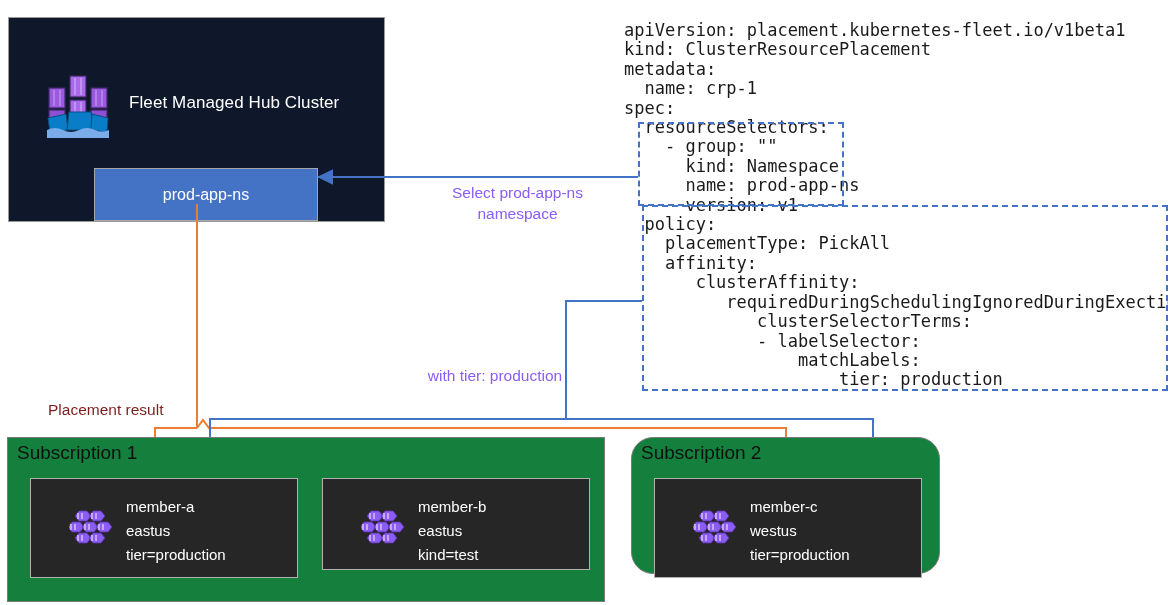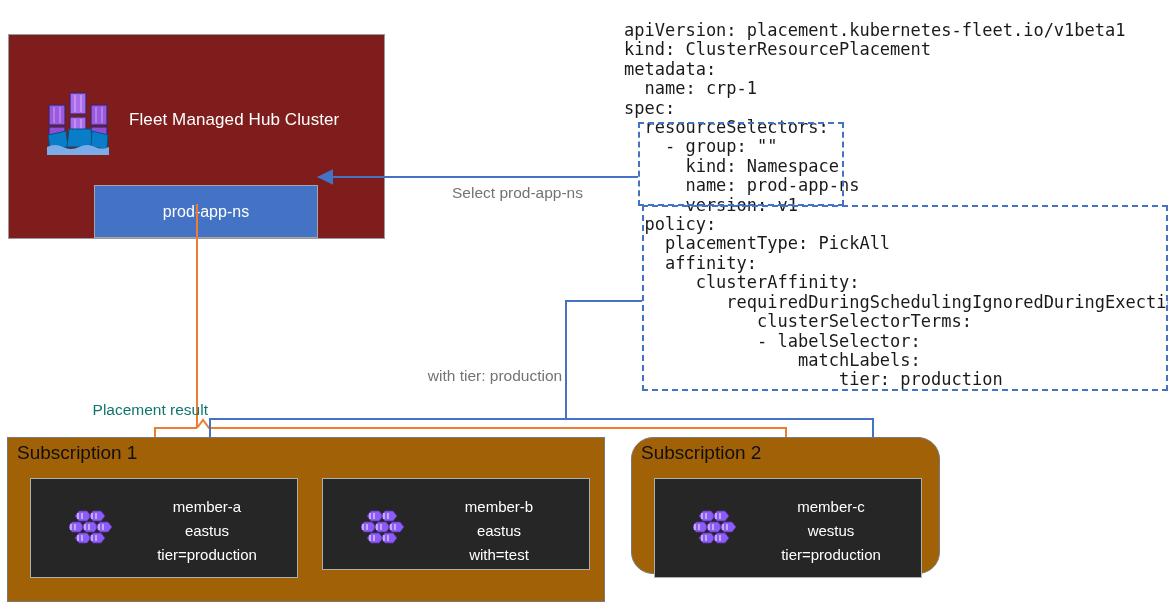--- a/index.html
+++ b/index.html
@@ -1,63 +1,63 @@
 <!DOCTYPE html>
 <html><head>
 <meta charset="utf-8">
 <style>
   html,body{margin:0;padding:0;background:#ffffff;}
   body{width:1168px;height:605px;position:relative;overflow:hidden;
        font-family:"Liberation Sans", sans-serif;}
   .abs{position:absolute;}
 
   
-  #hub-cluster{left:8px;top:34px;width:377px;height:205px;background:#7f1d1d;
+  #hub-cluster{left:8px;top:17px;width:377px;height:205px;background:#0f172a;
                border:1px solid #9a9a9a;box-sizing:border-box;}
   #hub-title{position:absolute;left:120px;top:75px;width:250px;color:#ffffff;
              font-size:17px;text-align:left;letter-spacing:.1px;}
   #hub-icon{position:absolute;left:38px;top:52px;width:62px;height:70px;}
 
   #prod-ns-box{position:absolute;left:85px;top:150px;width:224px;height:53px;
                background:#4472C4;border:1px solid #a6a6a6;box-sizing:border-box;
                display:flex;align-items:center;justify-content:center;
                color:#ffffff;font-size:16px;}
 
   
   #yaml{position:absolute;left:624px;top:4px;width:544px;
         font-family:"DejaVu Sans Mono", monospace;font-size:17px;
         line-height:19.4px;color:#1a1a1a;white-space:pre;}
 
   .dashed-box{position:absolute;border:2px dashed #4472C4;box-sizing:border-box;}
   #rs-dashed{left:638px;top:122px;width:206px;height:84px;}
   #policy-dashed{left:642px;top:205px;width:526px;height:186px;}
 
   
-  .conn-label{position:absolute;color:#737373;font-size:15.5px;
+  .conn-label{position:absolute;color:#8b5cf6;font-size:15.5px;
               text-align:center;line-height:21px;}
   #label-select{left:415px;top:182px;width:205px;}
   #label-target{left:390px;top:365px;width:210px;}
-  #label-placement{left:48px;top:401px;width:160px;color:#0f766e;
-                   font-size:15.5px;text-align:right;}
-
-  
-  .sub-box{position:absolute;background:#a16207;border:1px solid #7a7a7a;
+  #label-placement{left:48px;top:401px;width:160px;color:#7f1d1d;
+                   font-size:15.5px;text-align:left;}
+
+  
+  .sub-box{position:absolute;background:#15803d;border:1px solid #7a7a7a;
            box-sizing:border-box;}
   #sub1{left:7px;top:437px;width:598px;height:165px;}
   #sub2{left:631px;top:437px;width:309px;height:137px;border-radius:22px;}
   .sub-title{position:absolute;left:9px;top:4px;font-size:19px;color:#101010;}
 
   .member{position:absolute;background:#262626;border:1px solid #b0b0b0;
           box-sizing:border-box;}
   #member-a{left:22px;top:40px;width:268px;height:100px;}
   #member-b{left:314px;top:40px;width:268px;height:92px;}
   #member-c{left:22px;top:40px;width:268px;height:100px;}
   .member-icon{position:absolute;left:38px;top:26px;width:50px;height:48px;}
   .member-text{position:absolute;left:95px;top:16px;width:162px;color:#ffffff;
-               font-size:15px;line-height:24px;text-align:center;}
+               font-size:15px;line-height:24px;text-align:left;}
 
   svg.ov{position:absolute;left:0;top:0;width:1168px;height:605px;
          pointer-events:none;}
 </style>
 </head>
 <body>
 
 <div id="hub-cluster" class="abs">
   <div id="hub-icon">
     <svg viewBox="0 0 62 70" width="62" height="70">
@@ -136,20 +136,21 @@
 
   <g>
     <path d="M642,301 L566,301 L566,419" fill="none" stroke="#4472C4" stroke-width="2"></path>
     <path d="M566,419 L210,419 L210,482" fill="none" stroke="#4472C4" stroke-width="2" marker-end="url(#ah-blue)"></path>
     <path d="M566,419 L873,419 L873,482" fill="none" stroke="#4472C4" stroke-width="2" marker-end="url(#ah-blue)"></path>
   </g>
 </svg>
 
 <div id="label-select" class="conn-label abs">
   <div>Select prod-app-ns</div>
+  <div>namespace</div>
 </div>
 
 <div id="label-target" class="conn-label abs">
   <div>with tier: production</div>
 </div>
 
 <div id="label-placement" class="abs">Placement result</div>
 
 <div id="sub1" class="sub-box">
   <div class="sub-title">Subscription 1</div>
@@ -217,21 +218,21 @@
           <rect x="8" y="30" width="2" height="6"></rect>
             <rect x="12" y="30" width="2" height="6"></rect>
           <rect x="22" y="30" width="2" height="6"></rect>
             <rect x="26" y="30" width="2" height="6"></rect>
         </g>
       </svg>
     </div>
     <div class="member-text">
       <div>member-b</div>
       <div>eastus</div>
-      <div>with=test</div>
+      <div>kind=test</div>
     </div>
   </div>
 </div>
 
 <div id="sub2" class="sub-box">
   <div class="sub-title">Subscription 2</div>
 
   <div id="member-c" class="member">
     <div class="member-icon">
       <svg viewBox="0 0 50 48" width="50" height="48">

